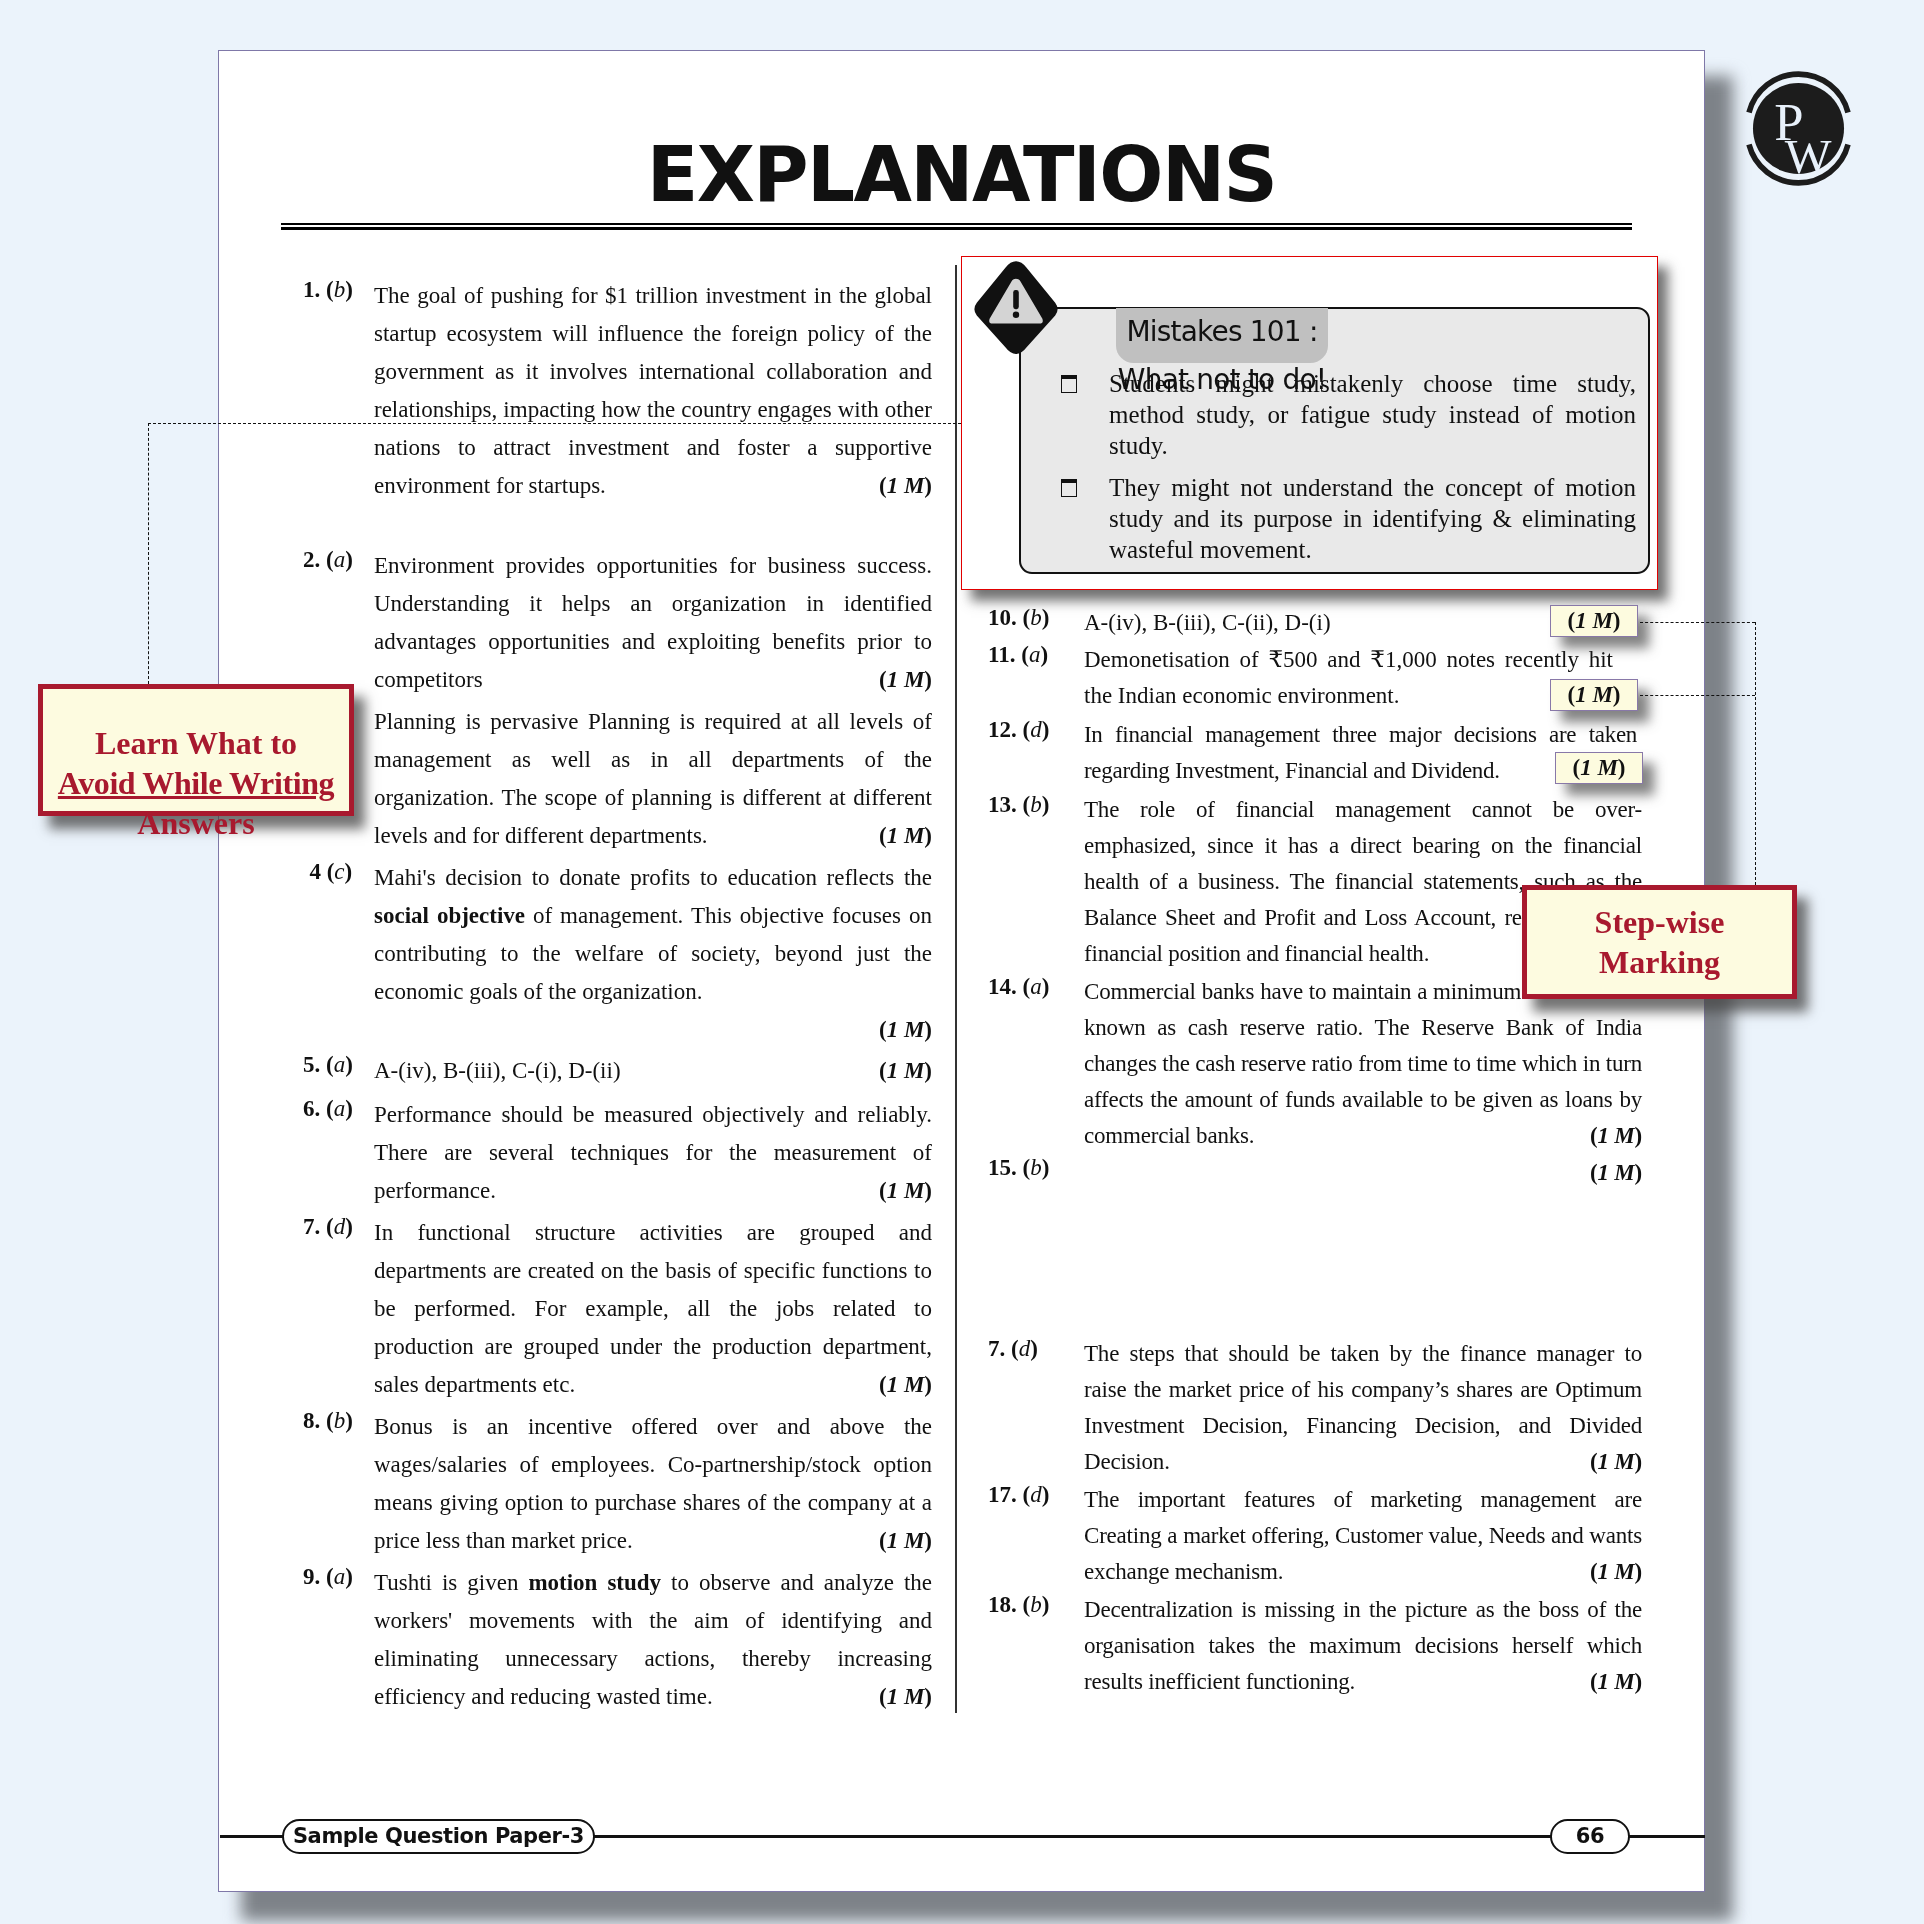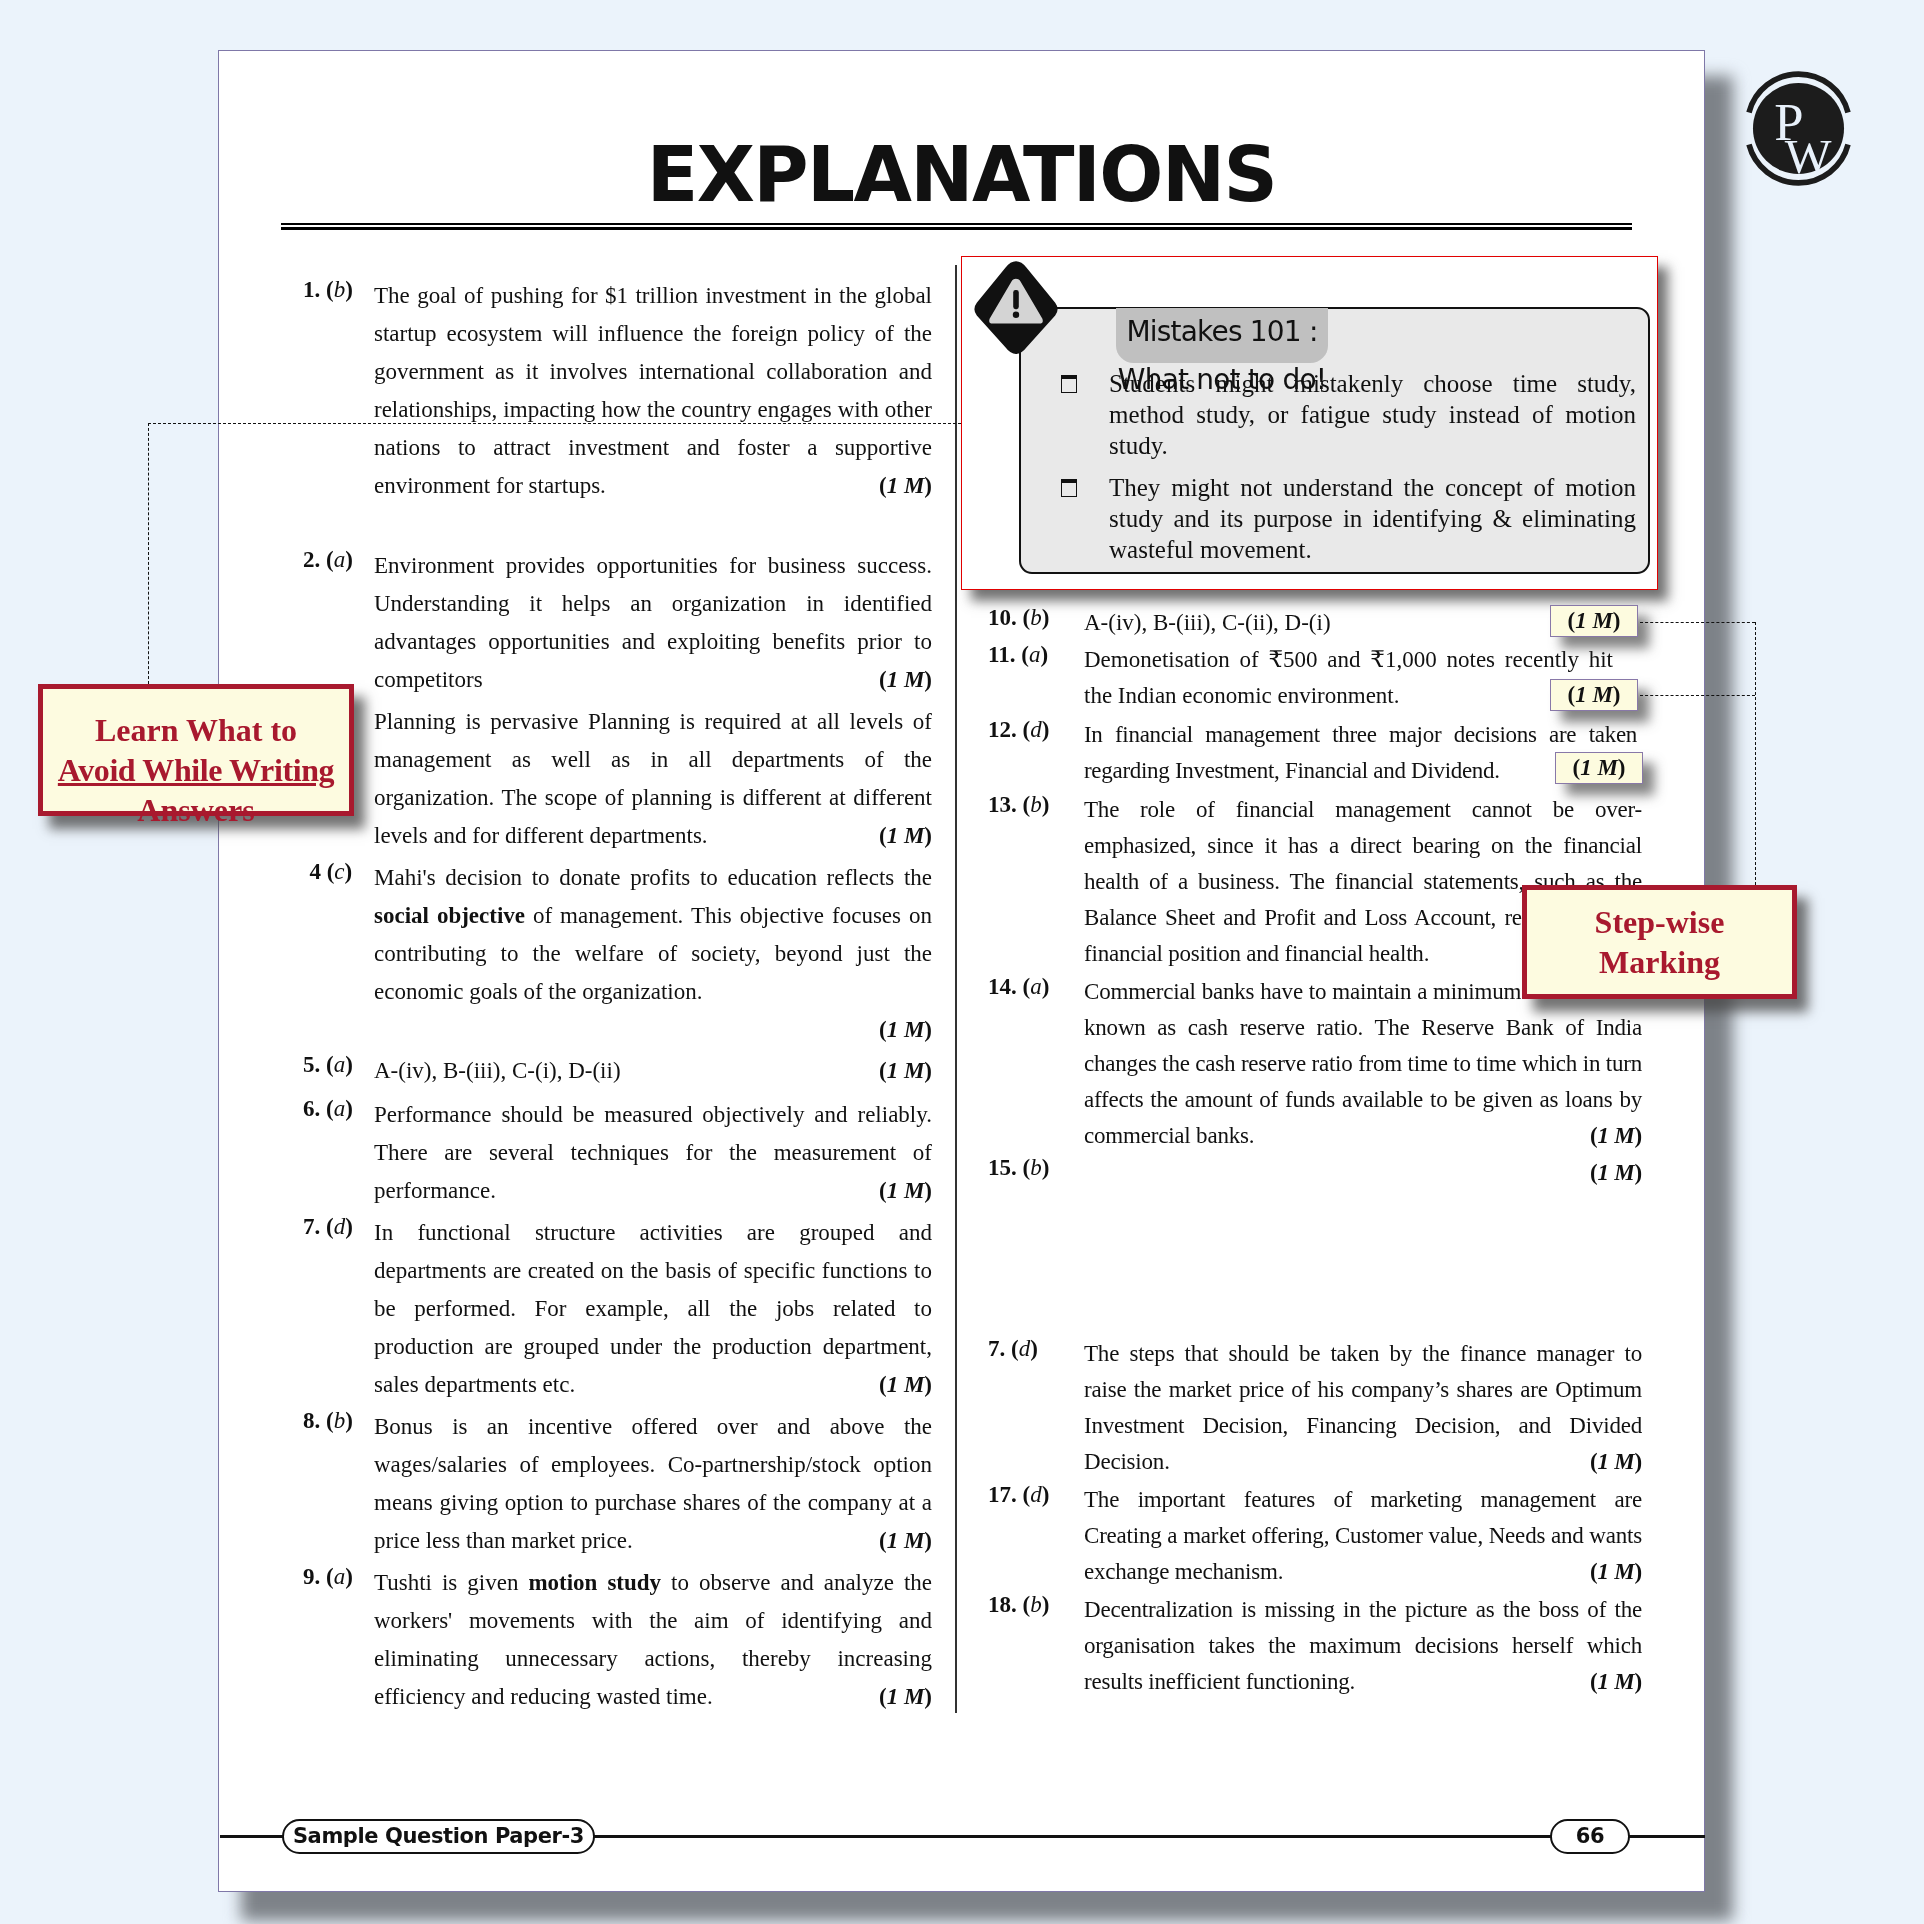--- a/index.html
+++ b/index.html
@@ -66,21 +66,21 @@
     font-weight:bold; font-size:23px; line-height:29px; text-align:center;
     box-shadow: 11.2px 11.2px 11.2px rgba(80,80,80,0.7);
   }
   .marks-box i { font-style:italic; }
 
   .callout {
     position:absolute; background:#fdfbe0; border:5.6px solid #a8192e; box-sizing:border-box;
     color:#a8192e; font-weight:bold; text-align:center;
     box-shadow: 11.2px 13px 11.2px rgba(70,70,70,0.75);
   }
-  .callout-left { left:38px; top:684px; width:316px; height:132px; font-size:32px; line-height:40px; padding-top:21px; }
+  .callout-left { left:38px; top:684px; width:316px; height:132px; font-size:32px; line-height:40px; padding-top:34px; }
   .callout-right { left:1522px; top:885px; width:275px; height:114px; font-size:32px; line-height:40px; padding-top:12px; }
 
   .dash-h { position:absolute; height:0; border-top:1.6px dashed #111; }
   .dash-v { position:absolute; width:0; border-left:1.6px dashed #111; }
 
   .footer-line { position:absolute; left:220px; width:1485px; top:1835px; height:3.2px; background:#111; }
   .footer-pill {
     position:absolute; top:1819px; height:35px; background:#fff; border:2.4px solid #111;
     border-radius:17.6px; box-sizing:border-box; font-family:"DejaVu Sans", sans-serif; font-weight:bold;
     font-size:21px; line-height:30.5px; text-align:center; letter-spacing:-0.4px;

